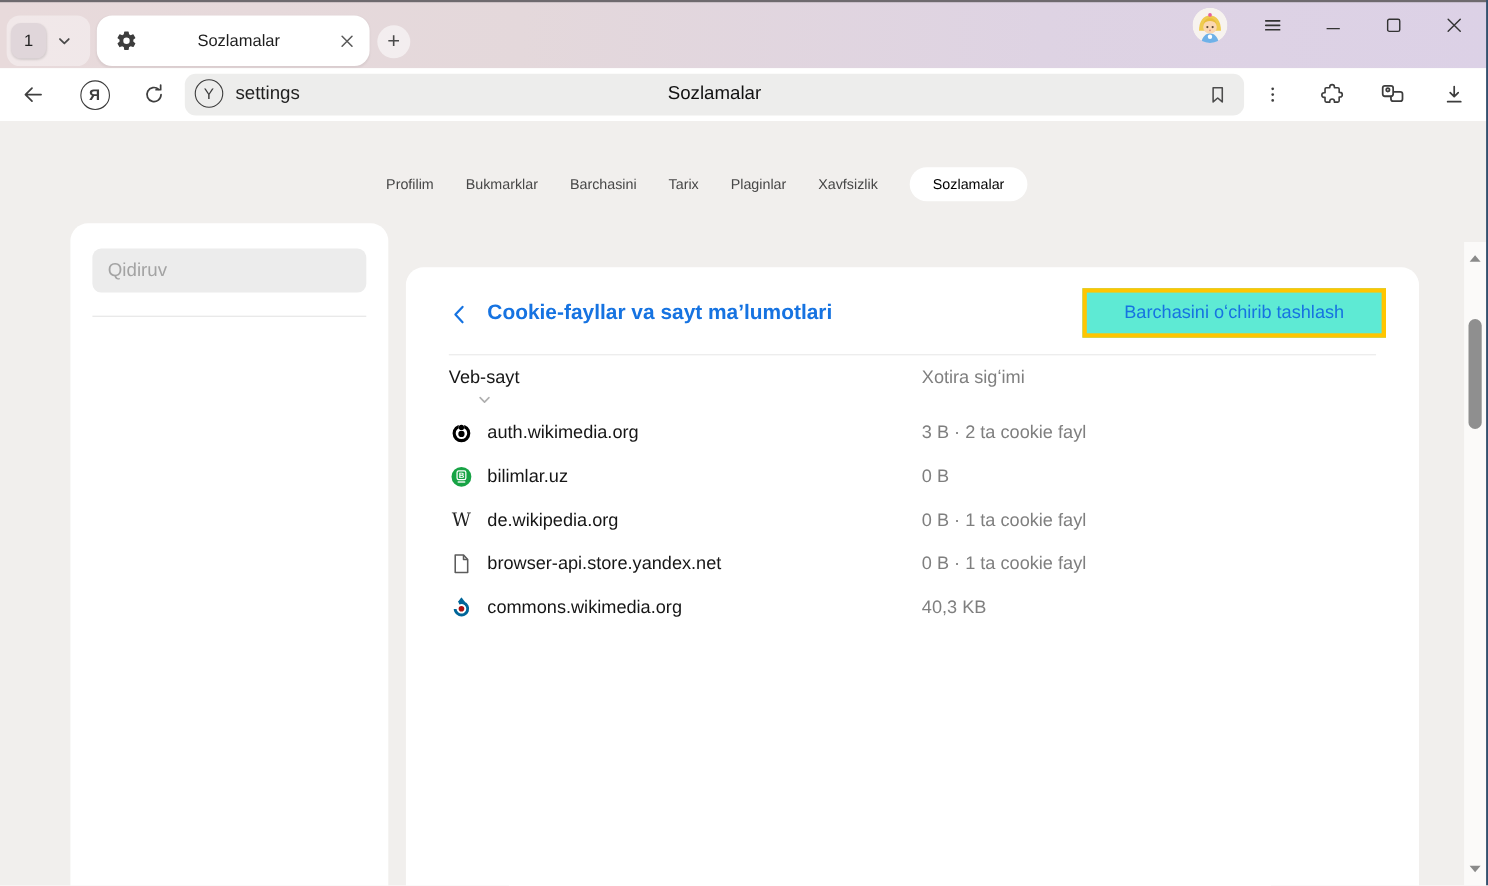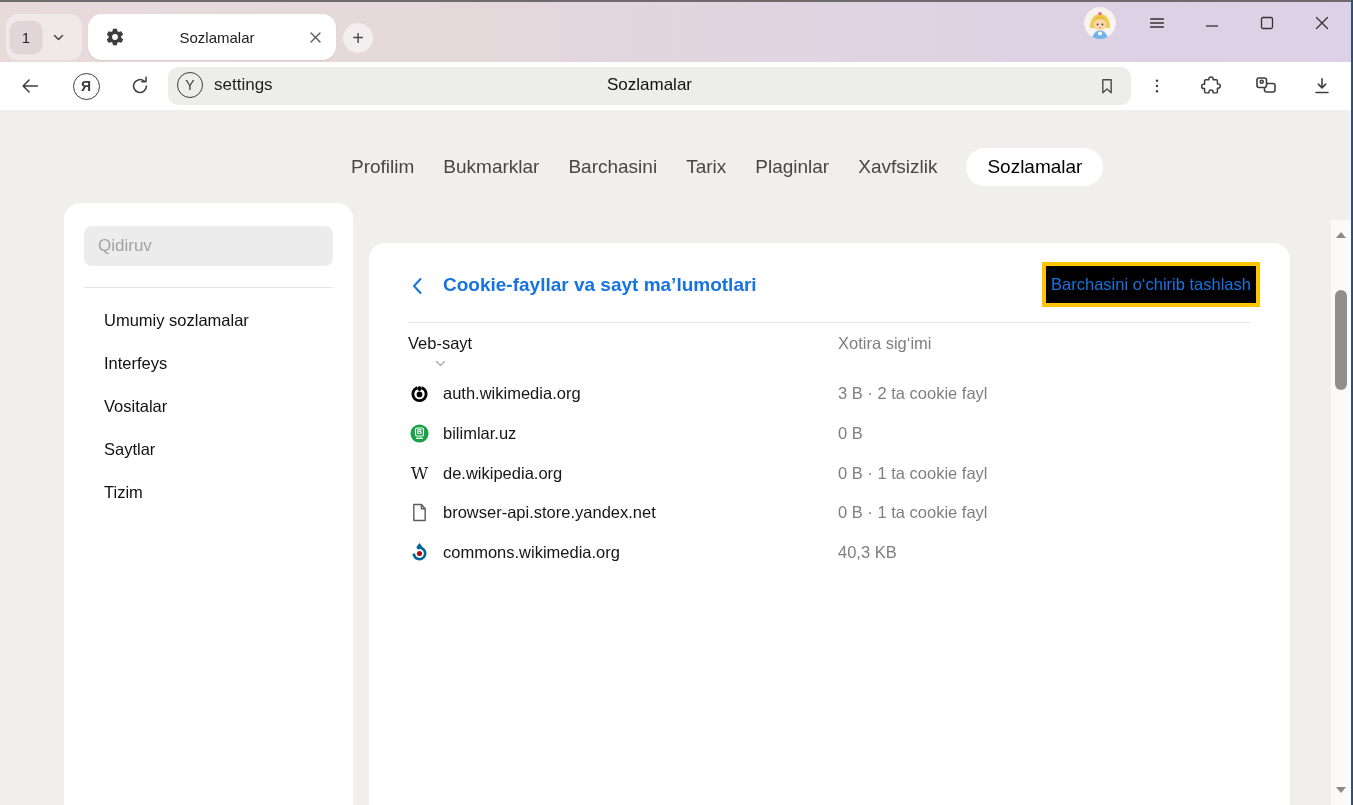--- a/index.html
+++ b/index.html
@@ -72,21 +72,21 @@
   }
   .addr-site-ic { position:absolute; left:9px; top:5px; }
   .addr-site-ic .circle-letter { width:26px; height:26px; font-weight:normal; }
   .addr-value { position:absolute; left:46px; top:8px; font-size:17px; color:#1f1f1f; }
   .addr-title { position:absolute; left:0; right:0; top:8px; text-align:center; font-size:17px; color:#111; }
   .addr-bookmark { position:absolute; right:8px; top:4px; width:32px; height:30px; display:flex; align-items:center; justify-content:center; cursor:pointer; }
 
   
   .page { position:absolute; top:110px; left:0; right:0; bottom:0; background:#f1efed; }
   .nav-tabs { position:absolute; left:351px; top:38px; height:38px; display:flex; align-items:center; gap:29px; }
-  .nav-tab { font-size:19px; color:#474747; cursor:pointer; white-space:nowrap; }
+  .nav-tab { font-size:13px; color:#474747; cursor:pointer; white-space:nowrap; }
   .nav-tab.active { background:#fff; color:#000; padding:8px 21px; border-radius:20px; }
 
   .sidebar {
     position:absolute; left:64px; top:93px; width:289px; height:688px;
     background:#fff; border-radius:16px;
   }
   .search-box {
     margin:23px 20px 0 20px; height:40px; background:#ececec; border-radius:8px;
     border:none; width:249px; padding:0 14px; font-size:17px;
     font-family:"Liberation Sans", sans-serif; color:#222; outline:none;
@@ -96,22 +96,22 @@
   .side-items { margin-top:11px; }
   .side-item { height:43px; line-height:43px; padding-left:40px; font-size:16.5px; color:#111; cursor:pointer; }
 
   .main-panel {
     position:absolute; left:369px; top:93px; width:921px; height:602px;
     background:#fff; border-radius:16px 16px 0 0;margin-top:40px;
   }
   .page-back { position:absolute; left:38px; top:30px; width:20px; height:26px; display:flex; align-items:center; justify-content:center; cursor:pointer; }
   .page-title { position:absolute; left:74px; top:31px; font-size:19px; font-weight:600; color:var(--accent-blue); }
   .delete-all-box {
-    position:absolute; right:30px; top:19px; width:218px; height:45px;
-    border:4px solid var(--highlight-yellow); background:#000000;
+    position:absolute; right:30px; top:19px; width:276px; height:45px;
+    border:4px solid var(--highlight-yellow); background:#5eead4;
     display:flex; align-items:center; justify-content:center;
   }
   .delete-all-btn { font-size:16.5px; color:var(--accent-blue); background:none; border:none; cursor:pointer; font-family:"Liberation Sans", sans-serif; }
   .table-divider { position:absolute; left:39px; right:39px; top:79px; border-top:1px solid #e9e9e9; }
   .thead { position:absolute; left:0; right:0; top:91px; height:24px; }
   .col-site { position:absolute; left:39px; top:0; font-size:16.5px; color:#161616; cursor:pointer; display:flex; align-items:center; gap:7px;flex-direction:column; }
   .col-storage { position:absolute; left:469px; top:0; font-size:16.5px; color:var(--muted-text); }
   .rows { position:absolute; left:0; right:0; top:131px; }
   .site-row { position:relative; height:39.7px; display:flex; align-items:center; padding-left:41px; cursor:pointer; }
   .site-icon { width:19px; height:19px; margin-right:14px; display:flex; align-items:center; justify-content:center; }
@@ -266,32 +266,20 @@
       <div class="nav-tab">Plaginlar</div>
 
       <div class="nav-tab">Xavfsizlik</div>
 
       <div class="nav-tab active">Sozlamalar</div>
     </div>
 
   <div class="sidebar">
     <input class="search-box" type="text" placeholder="Qidiruv" style="">
     <div class="side-divider"></div>
-    <div class="side-items">
-
-        <div class="side-item">Umumiy sozlamalar</div>
-
-        <div class="side-item">Interfeys</div>
-
-        <div class="side-item">Vositalar</div>
-
-        <div class="side-item">Saytlar</div>
-
-        <div class="side-item">Tizim</div>
-      </div>
   </div>
 
   <div class="main-panel">
     <div class="page-back">
       <svg width="12" height="18" viewBox="0 0 12 18">
           <path d="M9.5 2L3 9l6.5 7" fill="none" stroke="#1673e1" stroke-width="2" stroke-linecap="round" stroke-linejoin="round"></path>
         </svg>
     </div>
     <div class="page-title">Cookie-fayllar va sayt ma’lumotlari</div>
 

